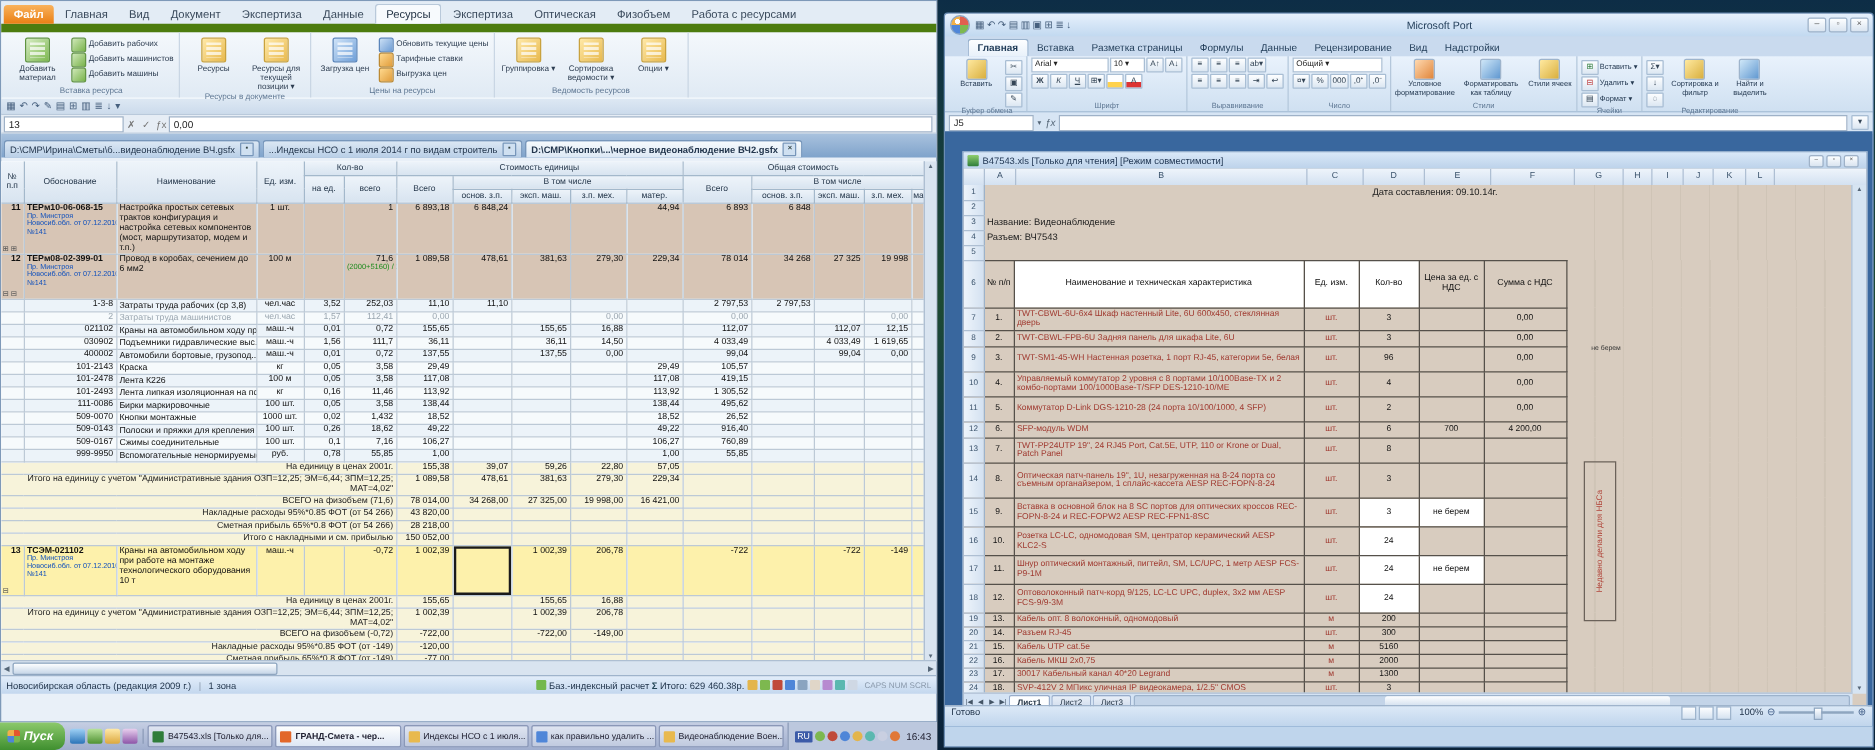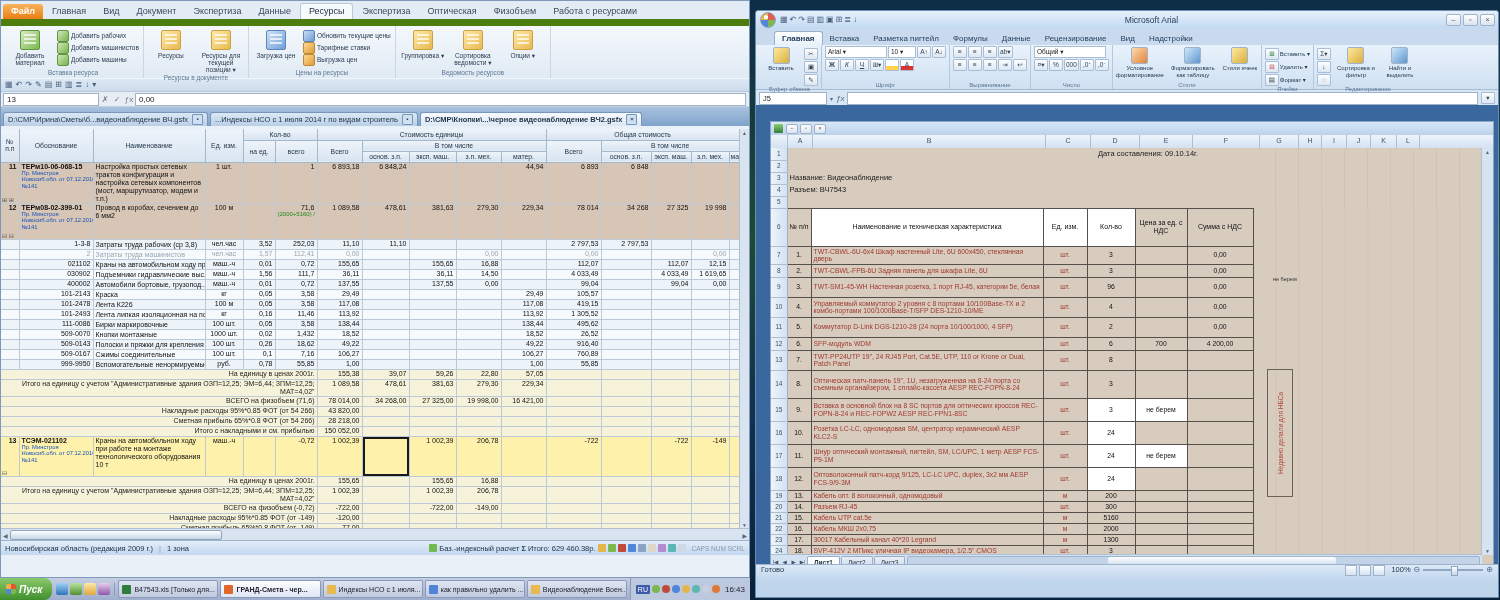--- a/index.html
+++ b/index.html
@@ -888,31 +888,31 @@
             <span class="qico">▦</span>
             <span class="qico">↶</span>
             <span class="qico">↷</span>
             <span class="qico">▤</span>
             <span class="qico">▥</span>
             <span class="qico">▣</span>
             <span class="qico">⊞</span>
             <span class="qico">≣</span>
             <span class="qico">↓</span>
           </div>
-      <div class="tt">Microsoft Arial</div>
+      <div class="tt">Microsoft Port</div>
       <div class="winbtns">
         <div class="wb">–</div>
         <div class="wb">▫</div>
         <div class="wb">×</div>
       </div>
     </div>
     <div id="xtabs">
           <span class="xtab act">Главная</span>
           <span class="xtab">Вставка</span>
-          <span class="xtab">Разметка пигтейл</span>
+          <span class="xtab">Разметка страницы</span>
           <span class="xtab">Формулы</span>
           <span class="xtab">Данные</span>
           <span class="xtab">Рецензирование</span>
           <span class="xtab">Вид</span>
           <span class="xtab">Надстройки</span>
         </div>
     <div id="xribbon">
       <div class="xg">
         <div class="xgb">
           <div class="xbig">
@@ -1036,20 +1036,21 @@
       <div id="xname">J5</div>
       <span style="font-size:6px;color:#567">▾</span>
       <span id="xfx">ƒx</span>
       <div id="xfval"></div>
       <span class="xs">▾</span>
     </div>
     <div id="xwork">
       <div id="wbwin">
         <div id="wbtitle">
           <span class="xlico"></span>
+          <span class="tt">В47543.xls  [Только для чтения]  [Режим совместимости]</span>
           <span class="winbtns">
                 <span class="wb">–</span>
                 <span class="wb">▫</span>
                 <span class="wb">×</span>
               </span>
         </div>
         <div id="sheetarea">
           <div id="xcolhead">
                 <div style="width: 16px;"></div>
                 <div style="width: 24px;">A</div>

